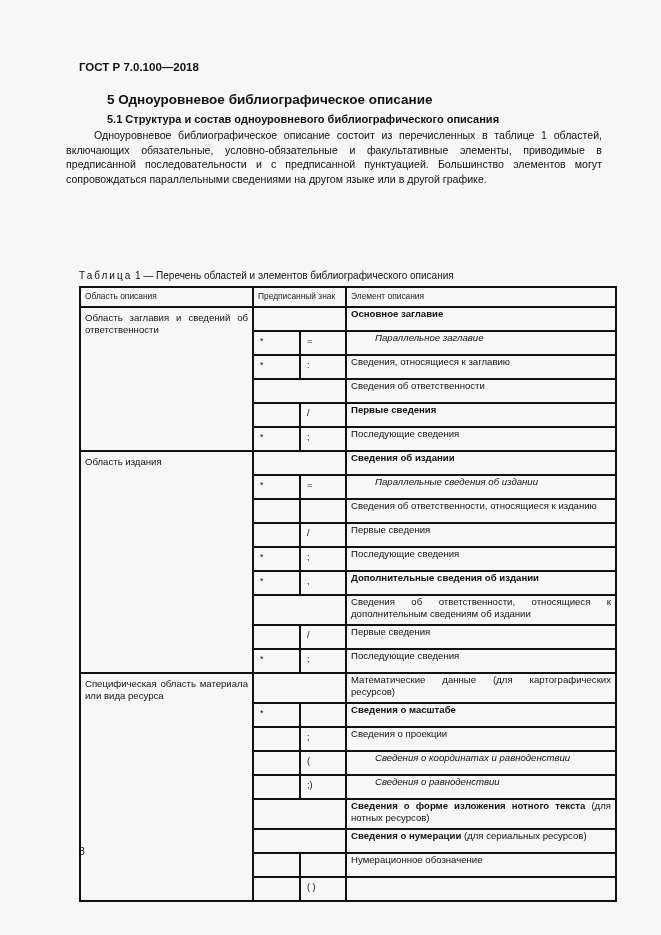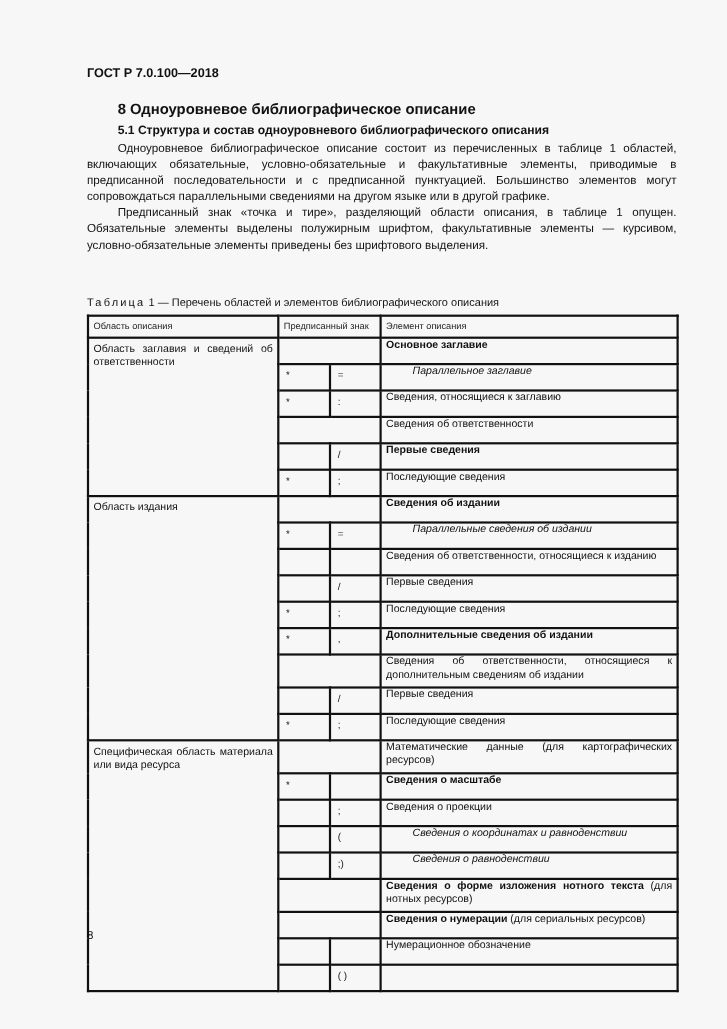--- a/index.html
+++ b/index.html
@@ -17,21 +17,21 @@
   }
   .h1 {
     position: absolute; left: 107px; top: 92px;
     font-size: 13.5px; font-weight: bold;
   }
   .h2 {
     position: absolute; left: 107px; top: 113px;
     font-size: 11px; font-weight: bold;
   }
   .body-text {
-    position: absolute; left: 79px; width: 536px;
+    position: absolute; left: 66px; width: 536px;
     font-size: 10.6px; line-height: 14.6px;
     text-align: justify;
   }
   .body-text p { margin: 0; text-indent: 28px; }
   .caption {
     position: absolute; left: 79px; top: 270px;
     font-size: 10px;
   }
   .caption .spaced { letter-spacing: 2px; }
   table.t {
@@ -61,26 +61,25 @@
   .justify { text-align: justify; }
   .page-num {
     position: absolute; left: 79px; top: 845px;
     font-size: 10.5px;
   }
 </style>
 </head>
 <body>
 
 <div class="page-header">ГОСТ Р 7.0.100—2018</div>
-<div class="h1">8 Одноуровневое библиографическое описание</div>
+<div class="h1">5 Одноуровневое библиографическое описание</div>
 <div class="h2">5.1 Структура и состав одноуровневого библиографического описания</div>
 
 <div class="body-text" style="top:128px;">
   <p>Одноуровневое библиографическое описание состоит из перечисленных в таблице 1 областей, включающих обязательные, условно-обязательные и факультативные элементы, приводимые в предписанной последовательности и с предписанной пунктуацией. Большинство элементов могут сопровождаться параллельными сведениями на другом языке или в другой графике.</p>
-  <p>Предписанный знак «точка и тире», разделяющий области описания, в таблице 1 опущен. Обязательные элементы выделены полужирным шрифтом, факультативные элементы — курсивом, условно-обязательные элементы приведены без шрифтового выделения.</p>
 </div>
 
 <div class="caption">
   <span class="spaced">Таблица</span><span> 1 — Перечень областей и элементов библиографического описания</span>
 </div>
 
 <table class="t" id="main-table">
   <colgroup>
     <col style="width:173px">
     <col style="width:47px">

